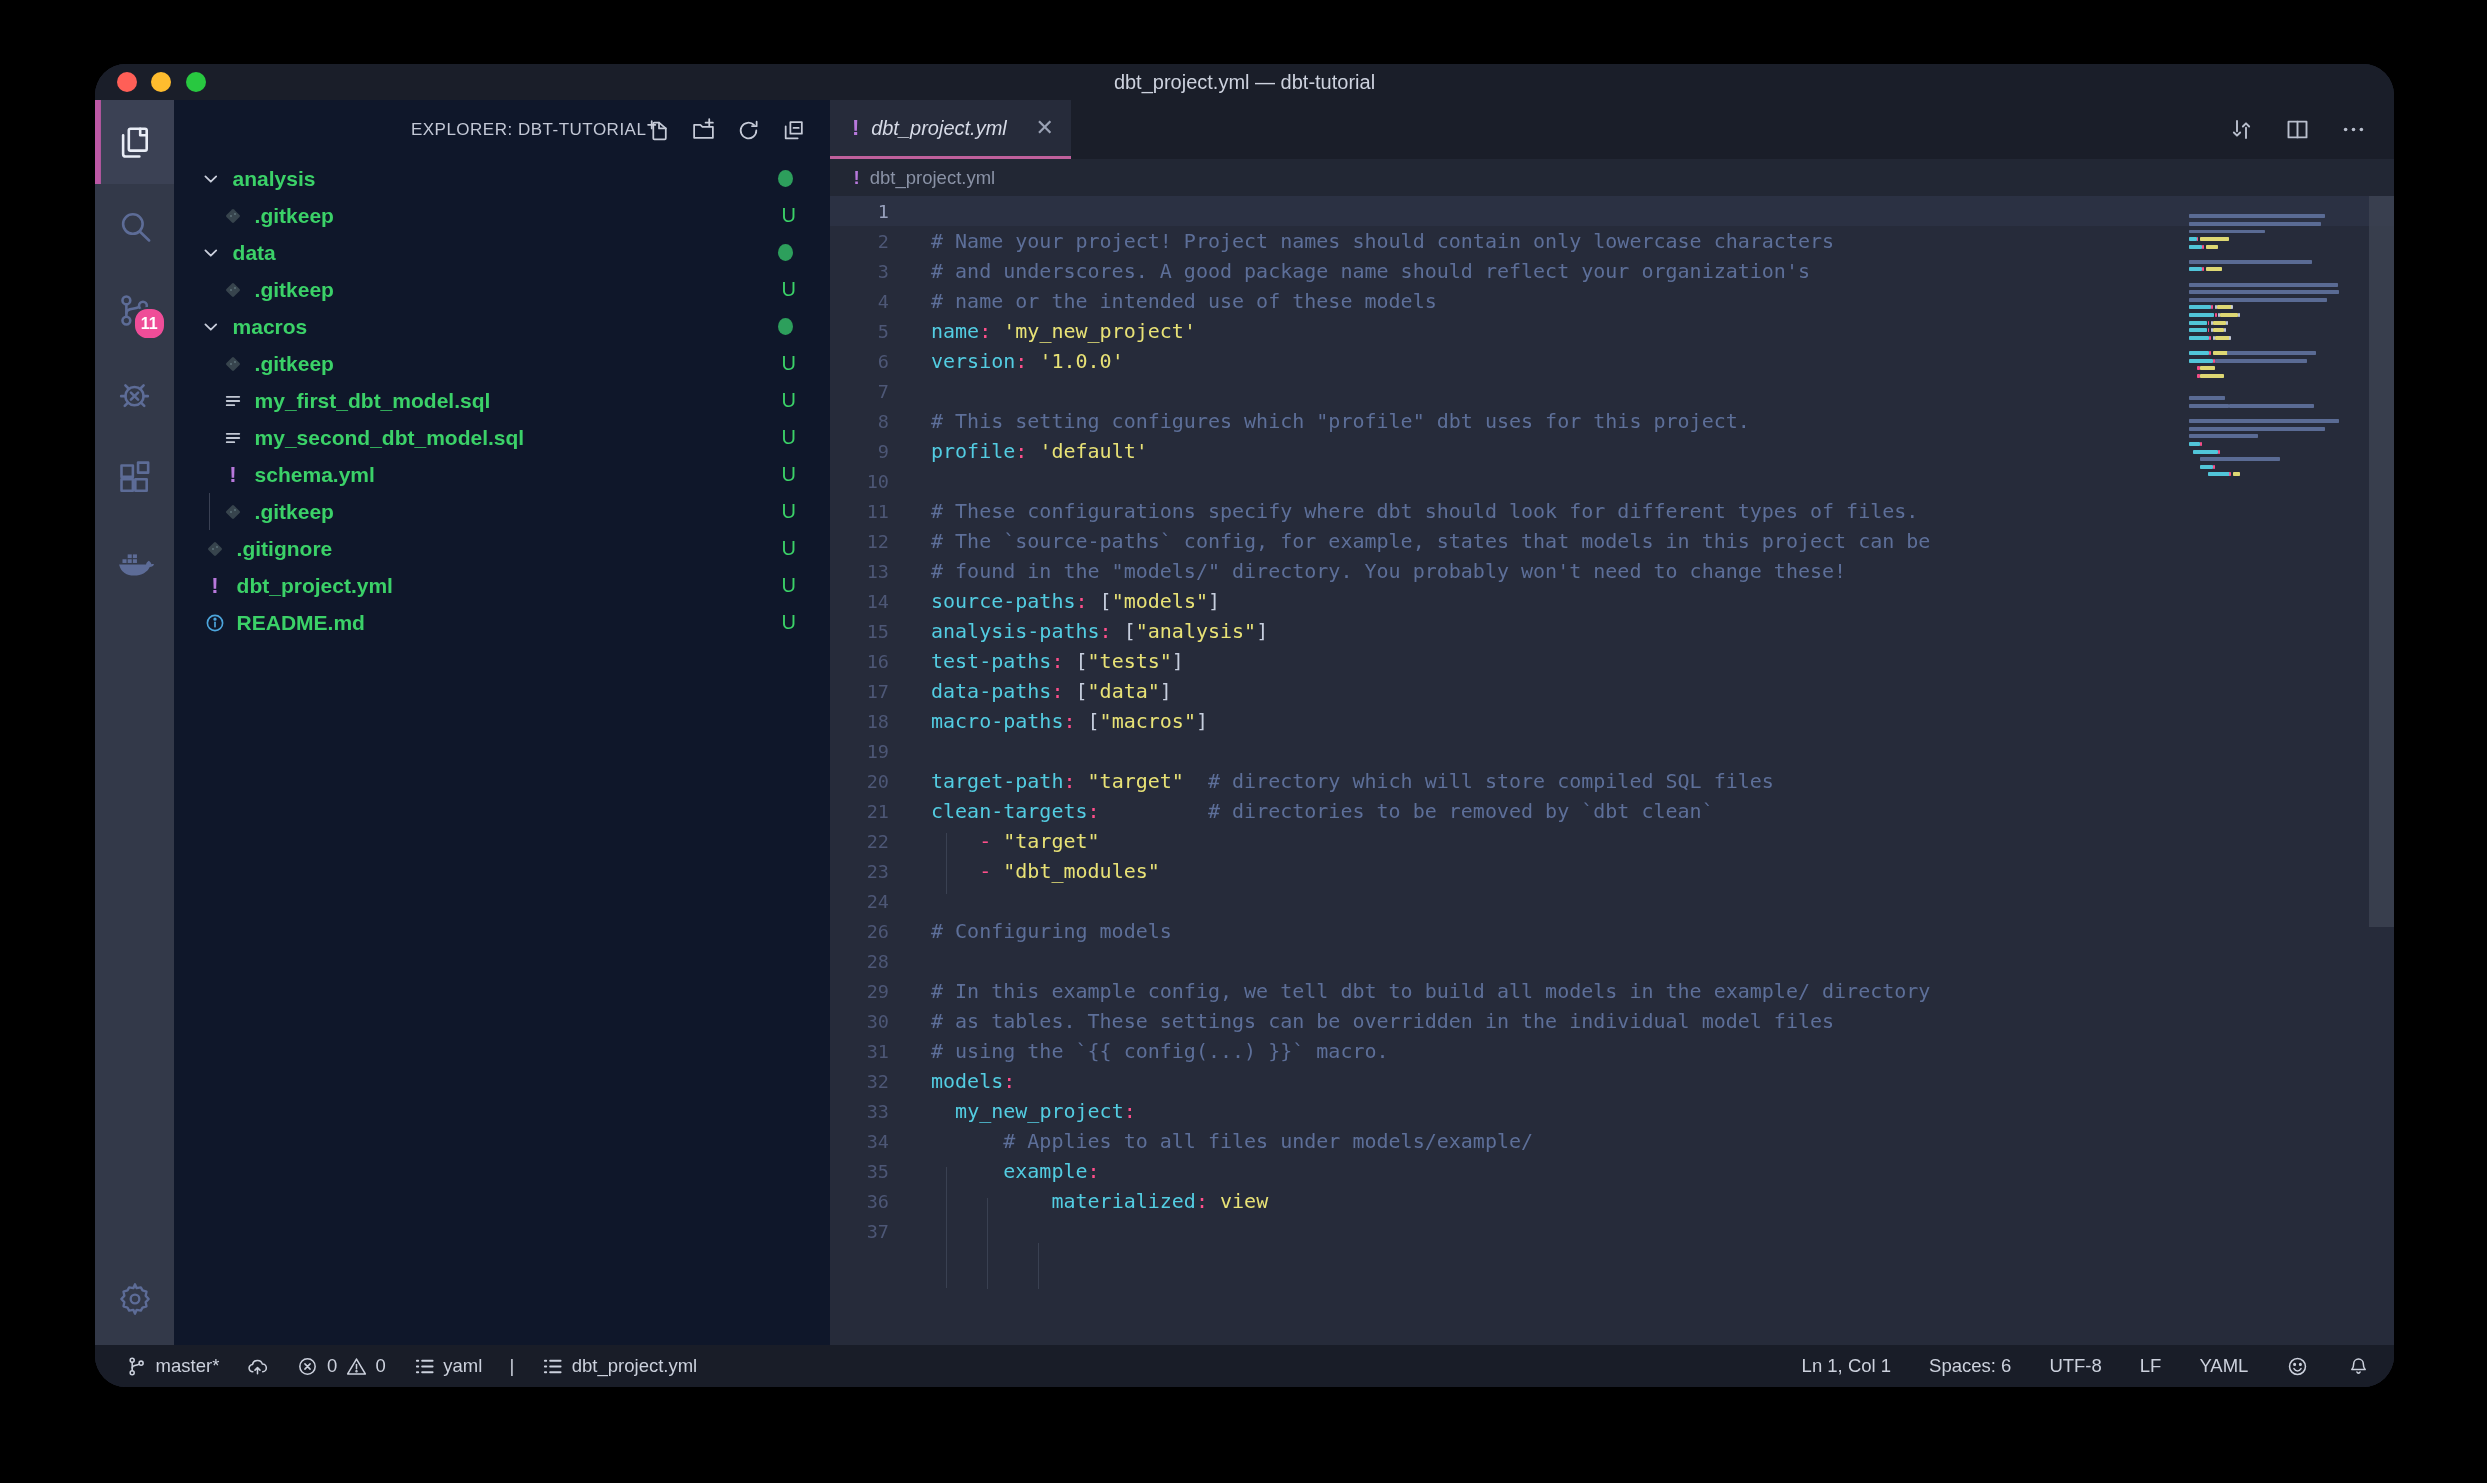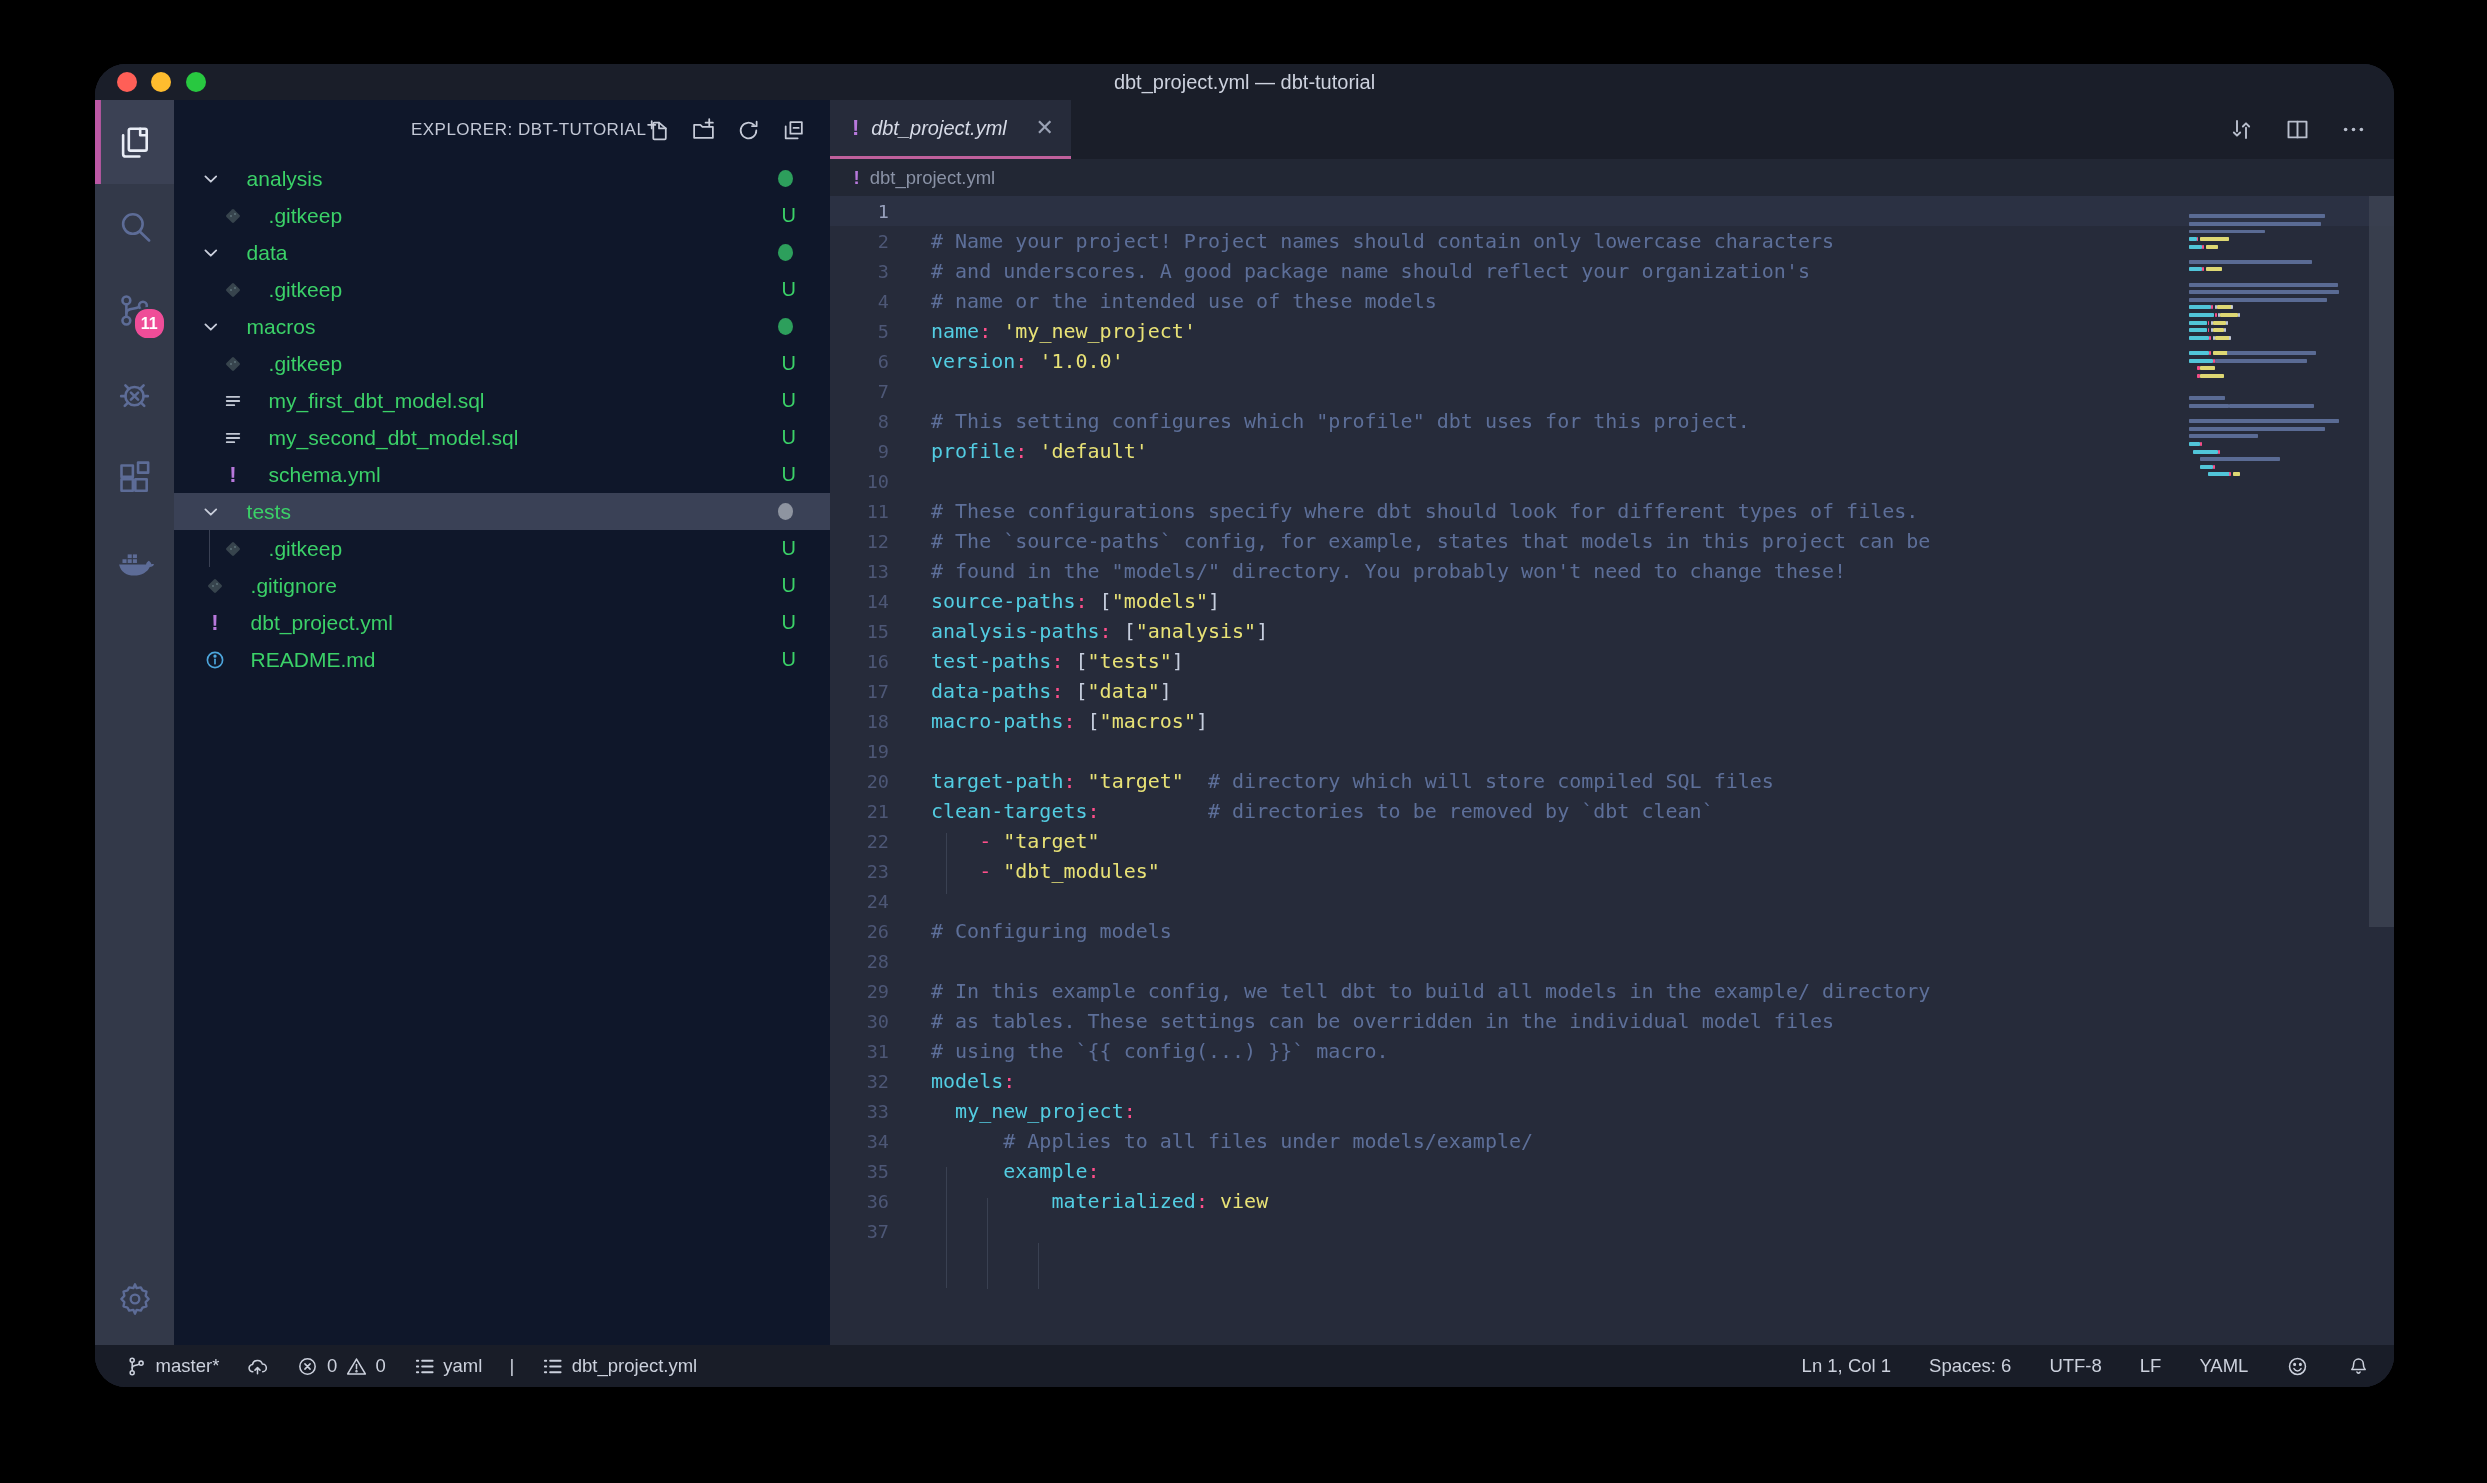--- a/index.html
+++ b/index.html
@@ -28,21 +28,21 @@
   .sb-header{height:60px;flex:0 0 auto;display:flex;align-items:center;padding:0 23.6px 0 37px;color:#c3c8d6;font-size:17px;letter-spacing:0.5px;}
   .sb-header .hlabel{flex:1;}
   .sb-actions{display:flex;gap:20px;color:#c6cbd8;}
   .sb-actions svg{width:25px;height:25px;cursor:pointer;}
   .tree{flex:1;position:relative;}
   .trow{height:37px;display:flex;align-items:center;position:relative;color:#3bd168;font-size:21px;cursor:pointer;white-space:nowrap;}
   .trow.selected{background:#3a4156;}
   .trow .chev{color:#c9cedb;display:flex;margin-left:25px;}
   .trow .chev svg{width:23.6px;height:23.6px;}
   .trow .ficon{display:flex;align-items:center;justify-content:center;width:23.6px;}
-  .trow .lbl{margin-left:24px;}
+  .trow .lbl{margin-left:10px;font-weight:bold;}
   .badge-u{position:absolute;right:34px;color:#3bd168;font-size:20px;}
   .badge-dot{position:absolute;right:37px;width:15px;height:17px;border-radius:50%;}
   .dot-green{background:#2d9f5c}.dot-gray{background:#8e94a0}
   .tguide{position:absolute;left:35px;top:0;bottom:0;width:0.8px;background:#3a4154;}
   .bang{color:#b878dc;font-weight:700;font-family:"Liberation Sans",sans-serif;}
   .icon-info{color:#4da6dd}.icon-sql{color:#c2c8d4}
   
   .egroup{flex:1;min-width:0;display:flex;flex-direction:column;background:#262b3a;}
   .tabbar{height:59px;flex:0 0 auto;background:#1a1e29;display:flex;align-items:stretch;}
   .tab{width:241px;box-sizing:border-box;background:#262b3a;border-bottom:3.4px solid #c0609c;display:flex;align-items:center;
@@ -274,29 +274,20 @@
                 <path d="M4.5 7h15M4.5 12h15M4.5 17h9"></path>
               </svg>
             </span>
             <span class="lbl">my_second_dbt_model.sql</span>
             <span class="badge-u">U</span>
           </div>
           <div class="trow">
             <span class="ficon bang" style="margin-left:47px;font-size:22px">!</span>
             <span class="lbl">schema.yml</span>
             <span class="badge-u">U</span>
-          </div>
-          <div class="trow selected">
-            <span class="chev">
-              <svg viewBox="0 0 24 24" fill="none" stroke="currentColor" stroke-width="1.8" stroke-linecap="round" stroke-linejoin="round">
-                <path d="M6.5 9.5l5.5 5.5 5.5-5.5"></path>
-              </svg>
-            </span>
-            <span class="lbl">tests</span>
-            <span class="badge-dot dot-gray"></span>
           </div>
           <div class="trow">
             <span class="tguide"></span>
             <span class="ficon" style="margin-left:47px">
               <svg width="22" height="22" viewBox="0 0 24 24">
                 <rect x="6.2" y="6.2" width="11.6" height="11.6" rx="1.5" transform="rotate(45 12 12)" fill="#37444d"></rect>
                 <circle cx="9.8" cy="12" r="1.1" fill="#5d7078"></circle>
                 <circle cx="14.2" cy="9.8" r="1.1" fill="#5d7078"></circle>
               </svg>
             </span>

